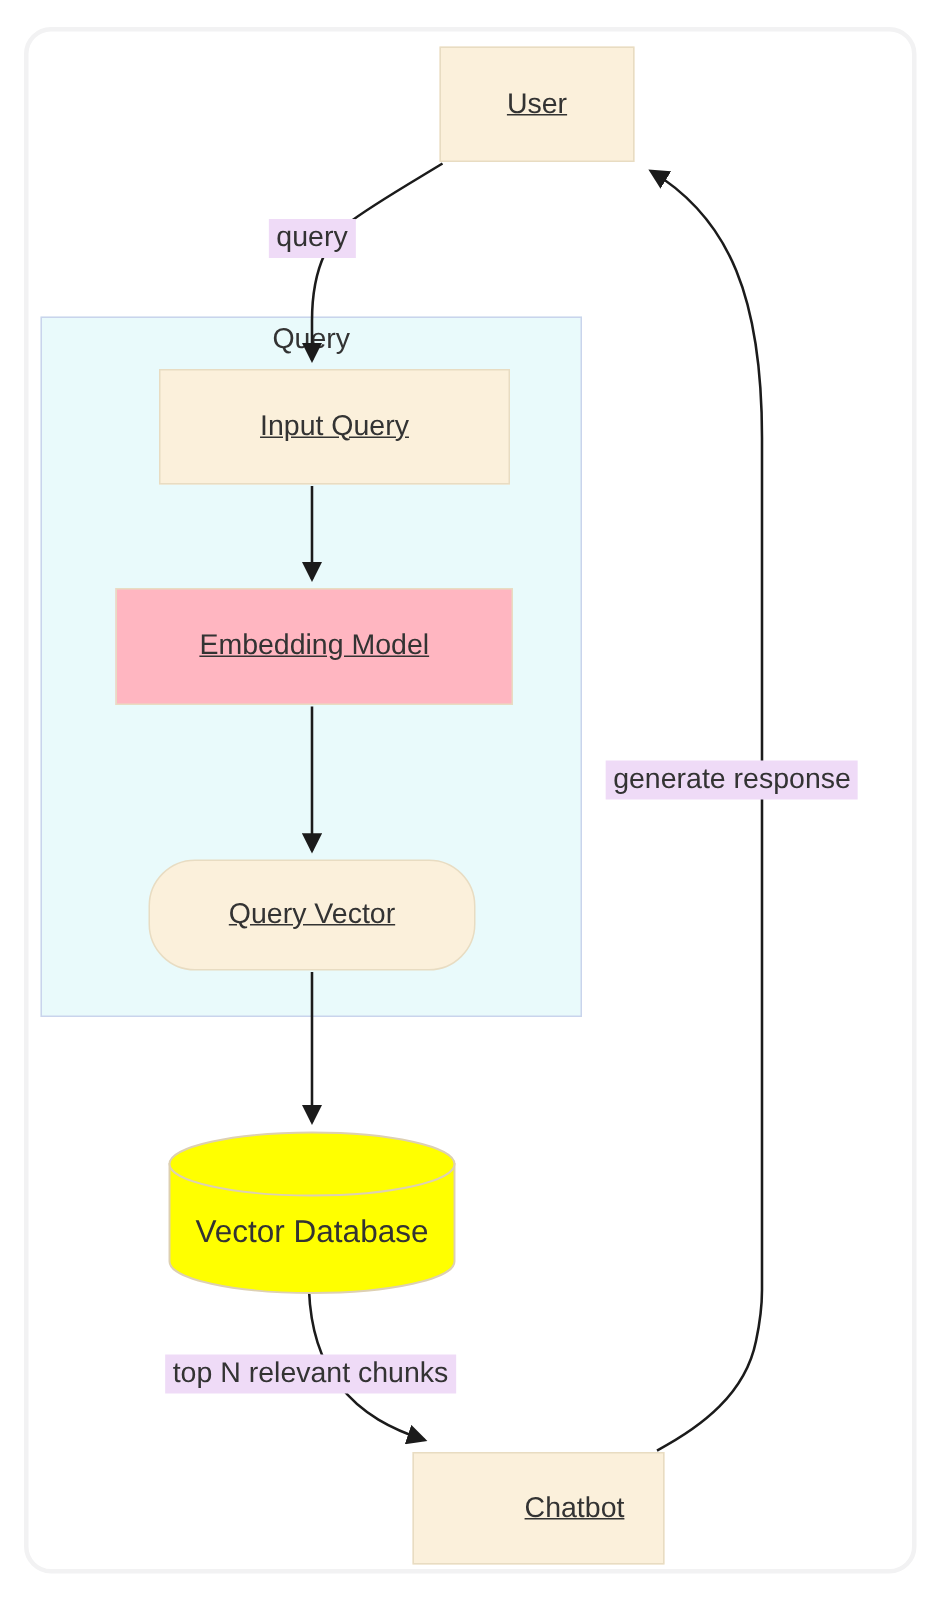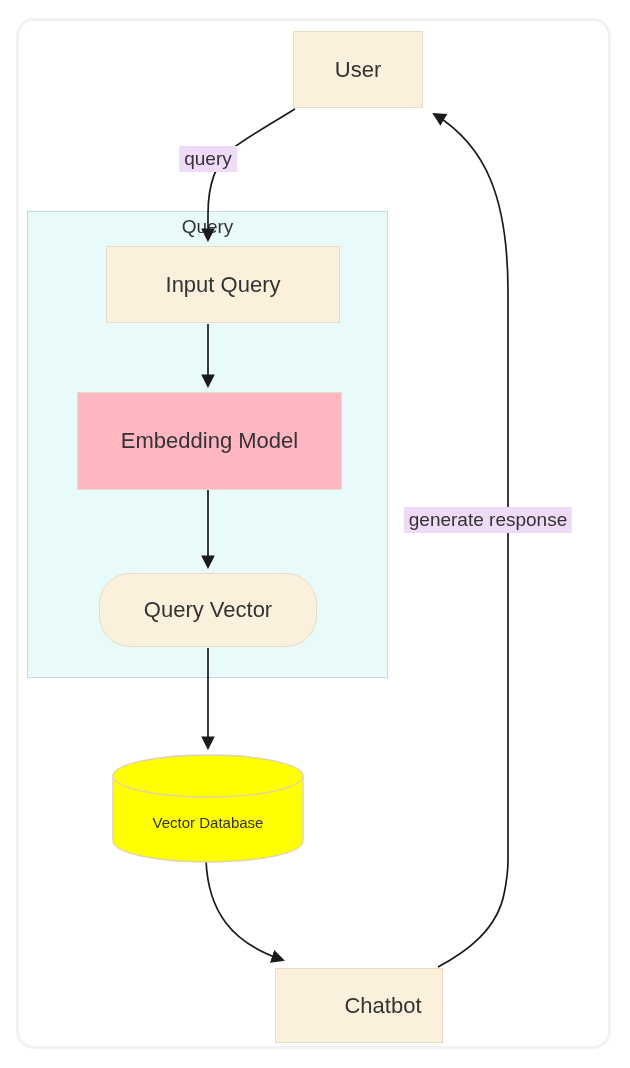--- a/index.html
+++ b/index.html
@@ -55,50 +55,51 @@
     z-index: 2;
   }
   .node {
     position: absolute;
     display: flex;
     align-items: center;
     justify-content: center;
     background: #fbf0db;
     border: 1px solid #e8dcc2;
     box-sizing: border-box;
-    font-size: 22px;
+    font-size: 19px;
     color: #333333;
     z-index: 3;
     text-align: center;
     white-space: nowrap;
+    text-decoration: underline;
   }
   .node-user            { left: 293px; top: 31px;  width: 130px; height: 77px; }
   .node-input-query     { left: 106px; top: 246px; width: 234px; height: 77px; }
-  .node-embedding-model { left: 77px;  top: 392px; width: 265px; height: 98px; background: #ffb6c1; }
+  .node-embedding-model { left: 77px;  top: 392px; width: 265px; height: 78px; background: #ffb6c1; }
   .node-query-vector    { left: 99px;  top: 573px; width: 218px; height: 74px; border-radius: 31px; }
   .node-chatbot         { left: 275px; top: 968px; width: 168px; height: 75px; padding-left: 48px; }
   .edge-label {
     position: absolute;
     transform: translate(-50%, -50%);
     background: #efdbf7;
     padding: 2px 5px;
     font-size: 19px;
     color: #333333;
     white-space: nowrap;
     z-index: 4;
   }
   .label-query             { left: 208px; top: 159px; }
   .label-top-n             { left: 207px; top: 916px; }
   .label-generate-response { left: 488px; top: 520px; }
   .db-label {
     position: absolute;
     left: 208px;
     top: 822px;
     transform: translate(-50%, -50%);
-    font-size: 15px;
+    font-size: 21px;
     color: #333333;
     white-space: nowrap;
     z-index: 4;
   }
 </style>
 </head>
 <body>
 
 <div class="stage">
 
@@ -135,16 +136,17 @@
   <div class="node node-embedding-model">Embedding Model</div>
 
   <div class="node node-query-vector">Query Vector</div>
 
   <div class="db-label">Vector Database</div>
 
   <div class="node node-chatbot">Chatbot</div>
 
   <div class="edge-label label-query">query</div>
 
+  <div class="edge-label label-top-n">top N relevant chunks</div>
 
   <div class="edge-label label-generate-response">generate response</div>
 
 </div>
 
 </body></html>

